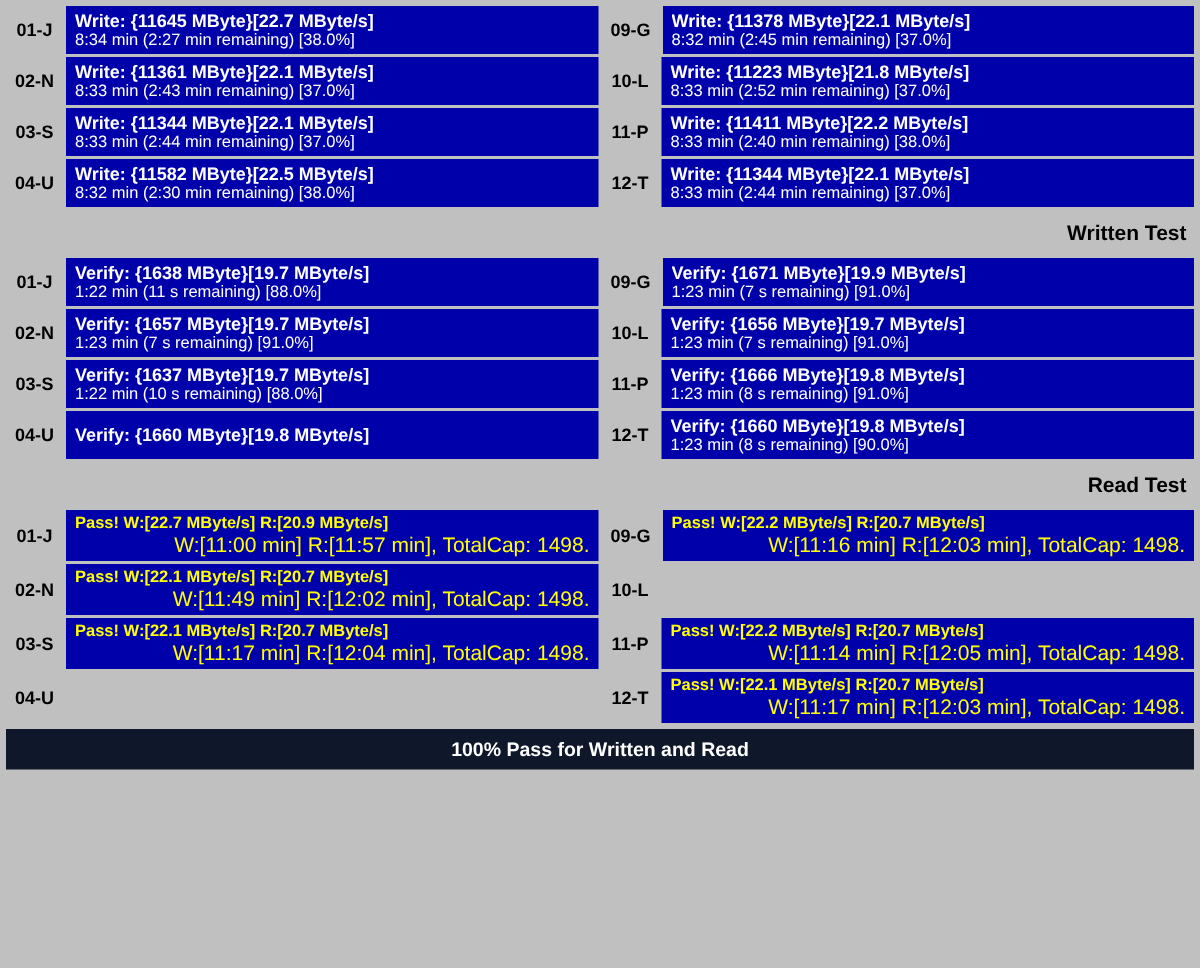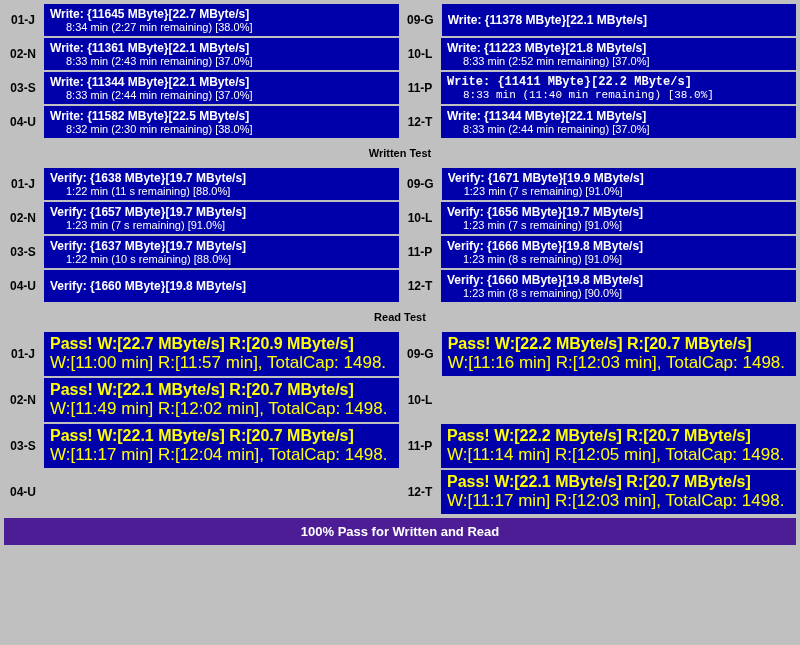--- a/index.html
+++ b/index.html
@@ -28,21 +28,20 @@
     }
     .cell .line1 {
       font-weight: bold;
       font-size: 12px;
       white-space: nowrap;
       overflow: hidden;
     }
     .cell .line2 {
       font-size: 11px;
       white-space: nowrap;
-      margin-left: 16px;
     }
     .cell-label {
       background: #c0c0c0;
       color: #000000;
       font-weight: bold;
       padding: 3px 6px;
       display: flex;
       align-items: center;
       justify-content: center;
       font-size: 12px;
@@ -58,50 +57,51 @@
       flex: 1;
       display: flex;
       gap: 2px;
     }
     .row-pair .right-block {
       flex: 1;
       display: flex;
       gap: 2px;
     }
     .section-header {
-      text-align: center;
+      text-align: right;
       padding: 5px;
       background: #c0c0c0;
-      font-size: 11px;
+      font-size: 14px;
       font-weight: bold;
       color: #000;
       margin: 4px 0;
     }
     .pass-cell {
       background: #0000aa;
       color: #ffff00;
       padding: 3px 6px;
       display: flex;
       flex-direction: column;
       justify-content: center;
     }
     .pass-cell .line1 {
       font-weight: bold;
-      font-size: 16px;
+      font-size: 11px;
       white-space: nowrap;
       overflow: hidden;
       color: #ffff00;
     }
     .pass-cell .line2 {
-      font-size: 17px;
+      font-size: 14px;
       white-space: nowrap;
       color: #ffff00;
+      text-align: right;
     }
     .footer-bar {
-      background: #4c1d95;
+      background: #0f172a;
       color: #ffffff;
       text-align: center;
       padding: 6px;
       font-size: 13px;
       font-weight: bold;
       margin-top: 4px;
     }
   </style>
 </head>
 <body>
@@ -114,20 +114,21 @@
         <div class="cell-label">01-J</div>
         <div class="cell" style="flex:1;">
           <div class="line1">Write: {11645 MByte}[22.7 MByte/s]</div>
           <div class="line2">8:34 min (2:27 min remaining)  [38.0%]</div>
         </div>
       </div>
       <div class="right-block" style="flex:1;display:flex;gap:2px;">
         <div class="cell-label">09-G</div>
         <div class="cell" style="flex:1;">
           <div class="line1">Write: {11378 MByte}[22.1 MByte/s]</div>
+          <div class="line2">8:32 min (2:45 min remaining)  [37.0%]</div>
         </div>
       </div>
     </div>
       <div class="row-pair">
       <div class="left-block" style="flex:1;display:flex;gap:2px;">
         <div class="cell-label">02-N</div>
         <div class="cell" style="flex:1;">
           <div class="line1">Write: {11361 MByte}[22.1 MByte/s]</div>
           <div class="line2">8:33 min (2:43 min remaining)  [37.0%]</div>
         </div>
@@ -143,23 +144,23 @@
       <div class="row-pair">
       <div class="left-block" style="flex:1;display:flex;gap:2px;">
         <div class="cell-label">03-S</div>
         <div class="cell" style="flex:1;">
           <div class="line1">Write: {11344 MByte}[22.1 MByte/s]</div>
           <div class="line2">8:33 min (2:44 min remaining)  [37.0%]</div>
         </div>
       </div>
       <div class="right-block" style="flex:1;display:flex;gap:2px;">
         <div class="cell-label">11-P</div>
-        <div class="cell" style="flex:1;font-family:Liberation Mono, monospace;">
+        <div class="cell" style="flex:1;">
           <div class="line1">Write: {11411 MByte}[22.2 MByte/s]</div>
-          <div class="line2">8:33 min (11:40 min remaining)  [38.0%]</div>
+          <div class="line2">8:33 min (2:40 min remaining)  [38.0%]</div>
         </div>
       </div>
     </div>
       <div class="row-pair">
       <div class="left-block" style="flex:1;display:flex;gap:2px;">
         <div class="cell-label">04-U</div>
         <div class="cell" style="flex:1;">
           <div class="line1">Write: {11582 MByte}[22.5 MByte/s]</div>
           <div class="line2">8:32 min (2:30 min remaining)  [38.0%]</div>
         </div>

